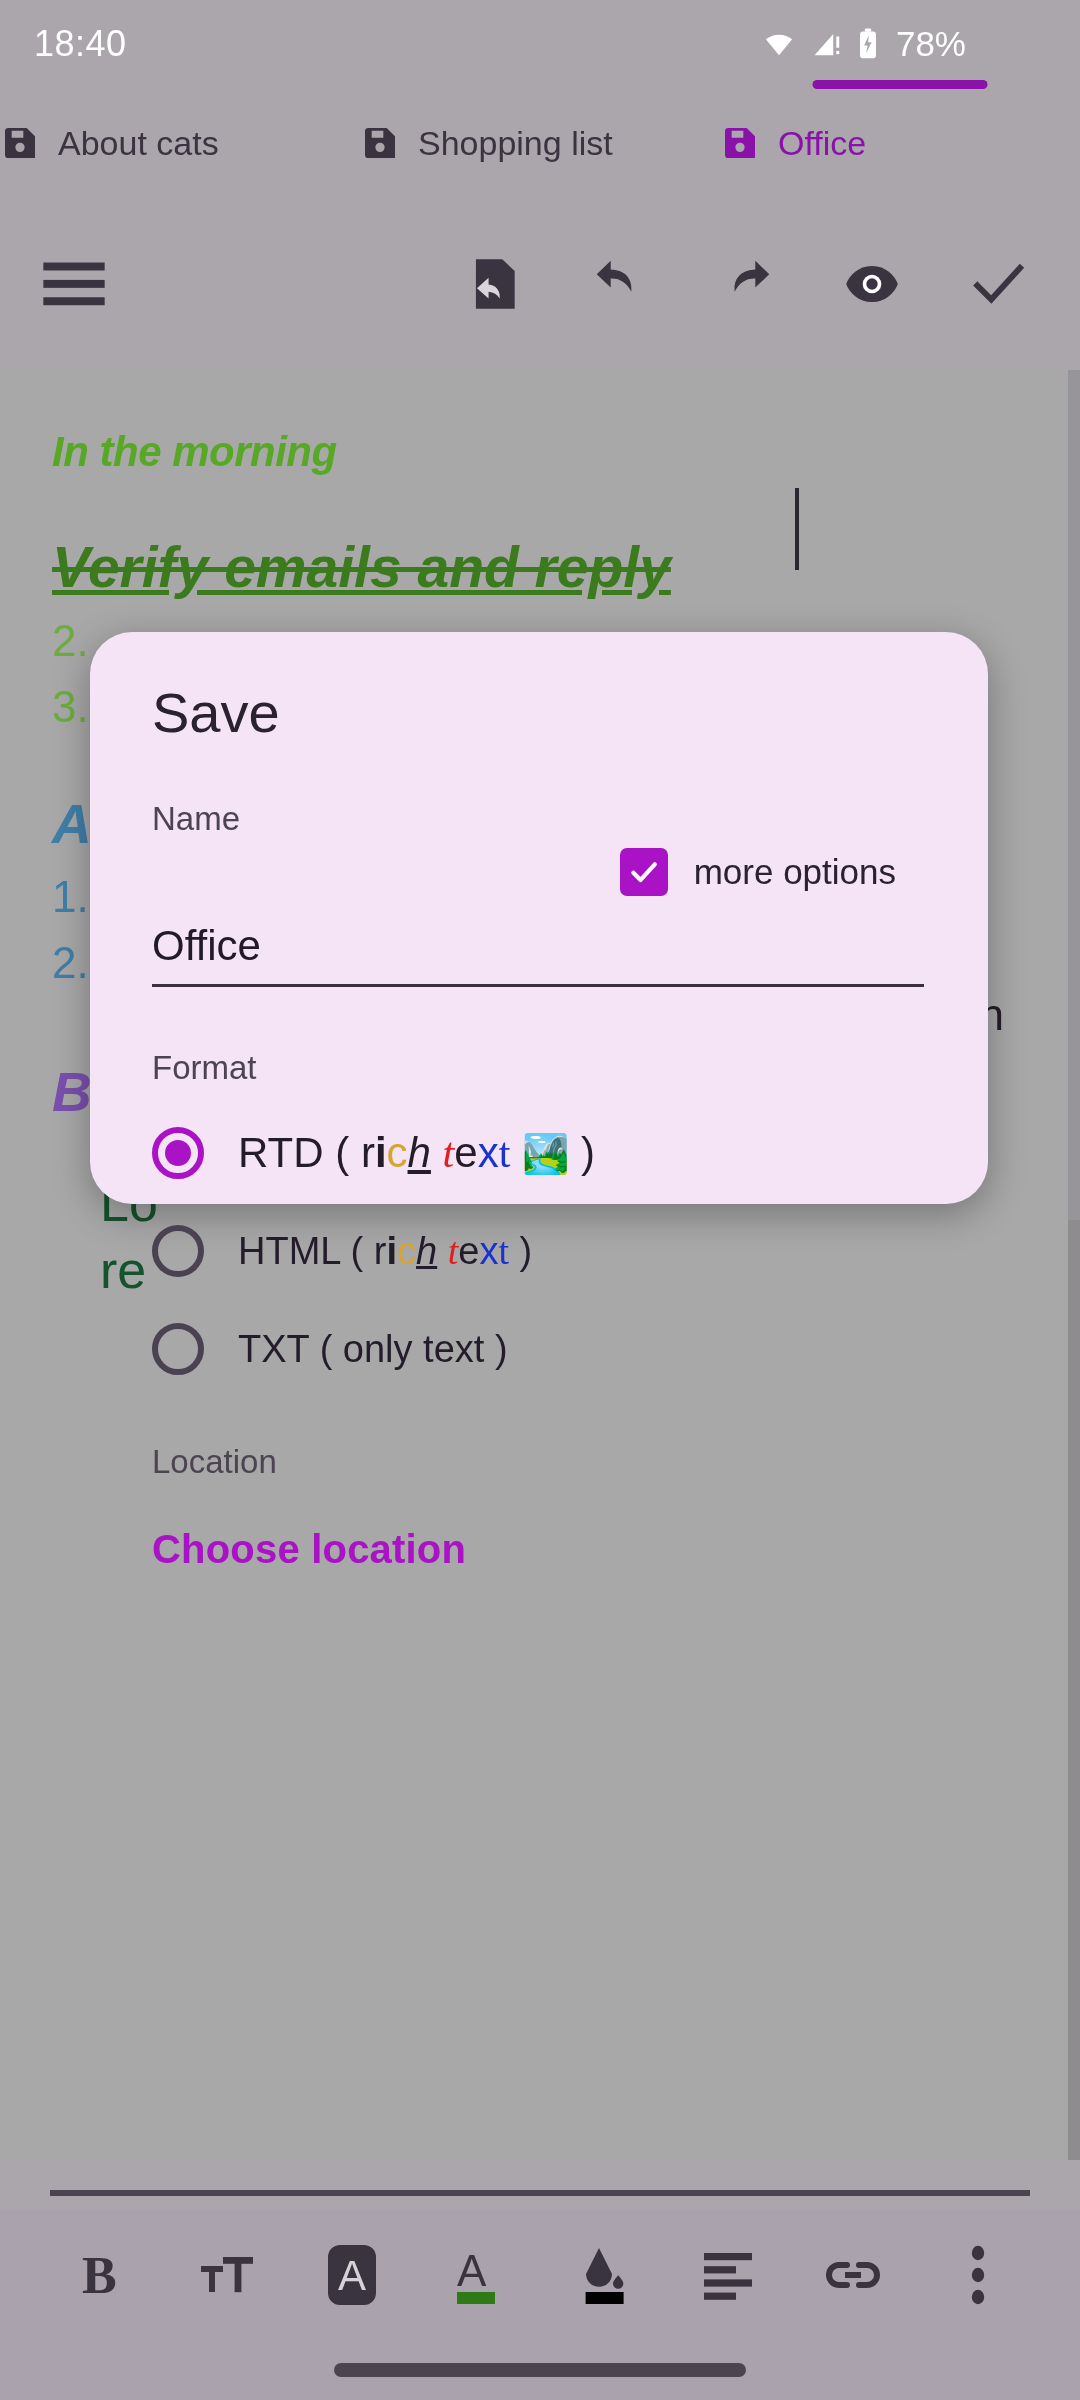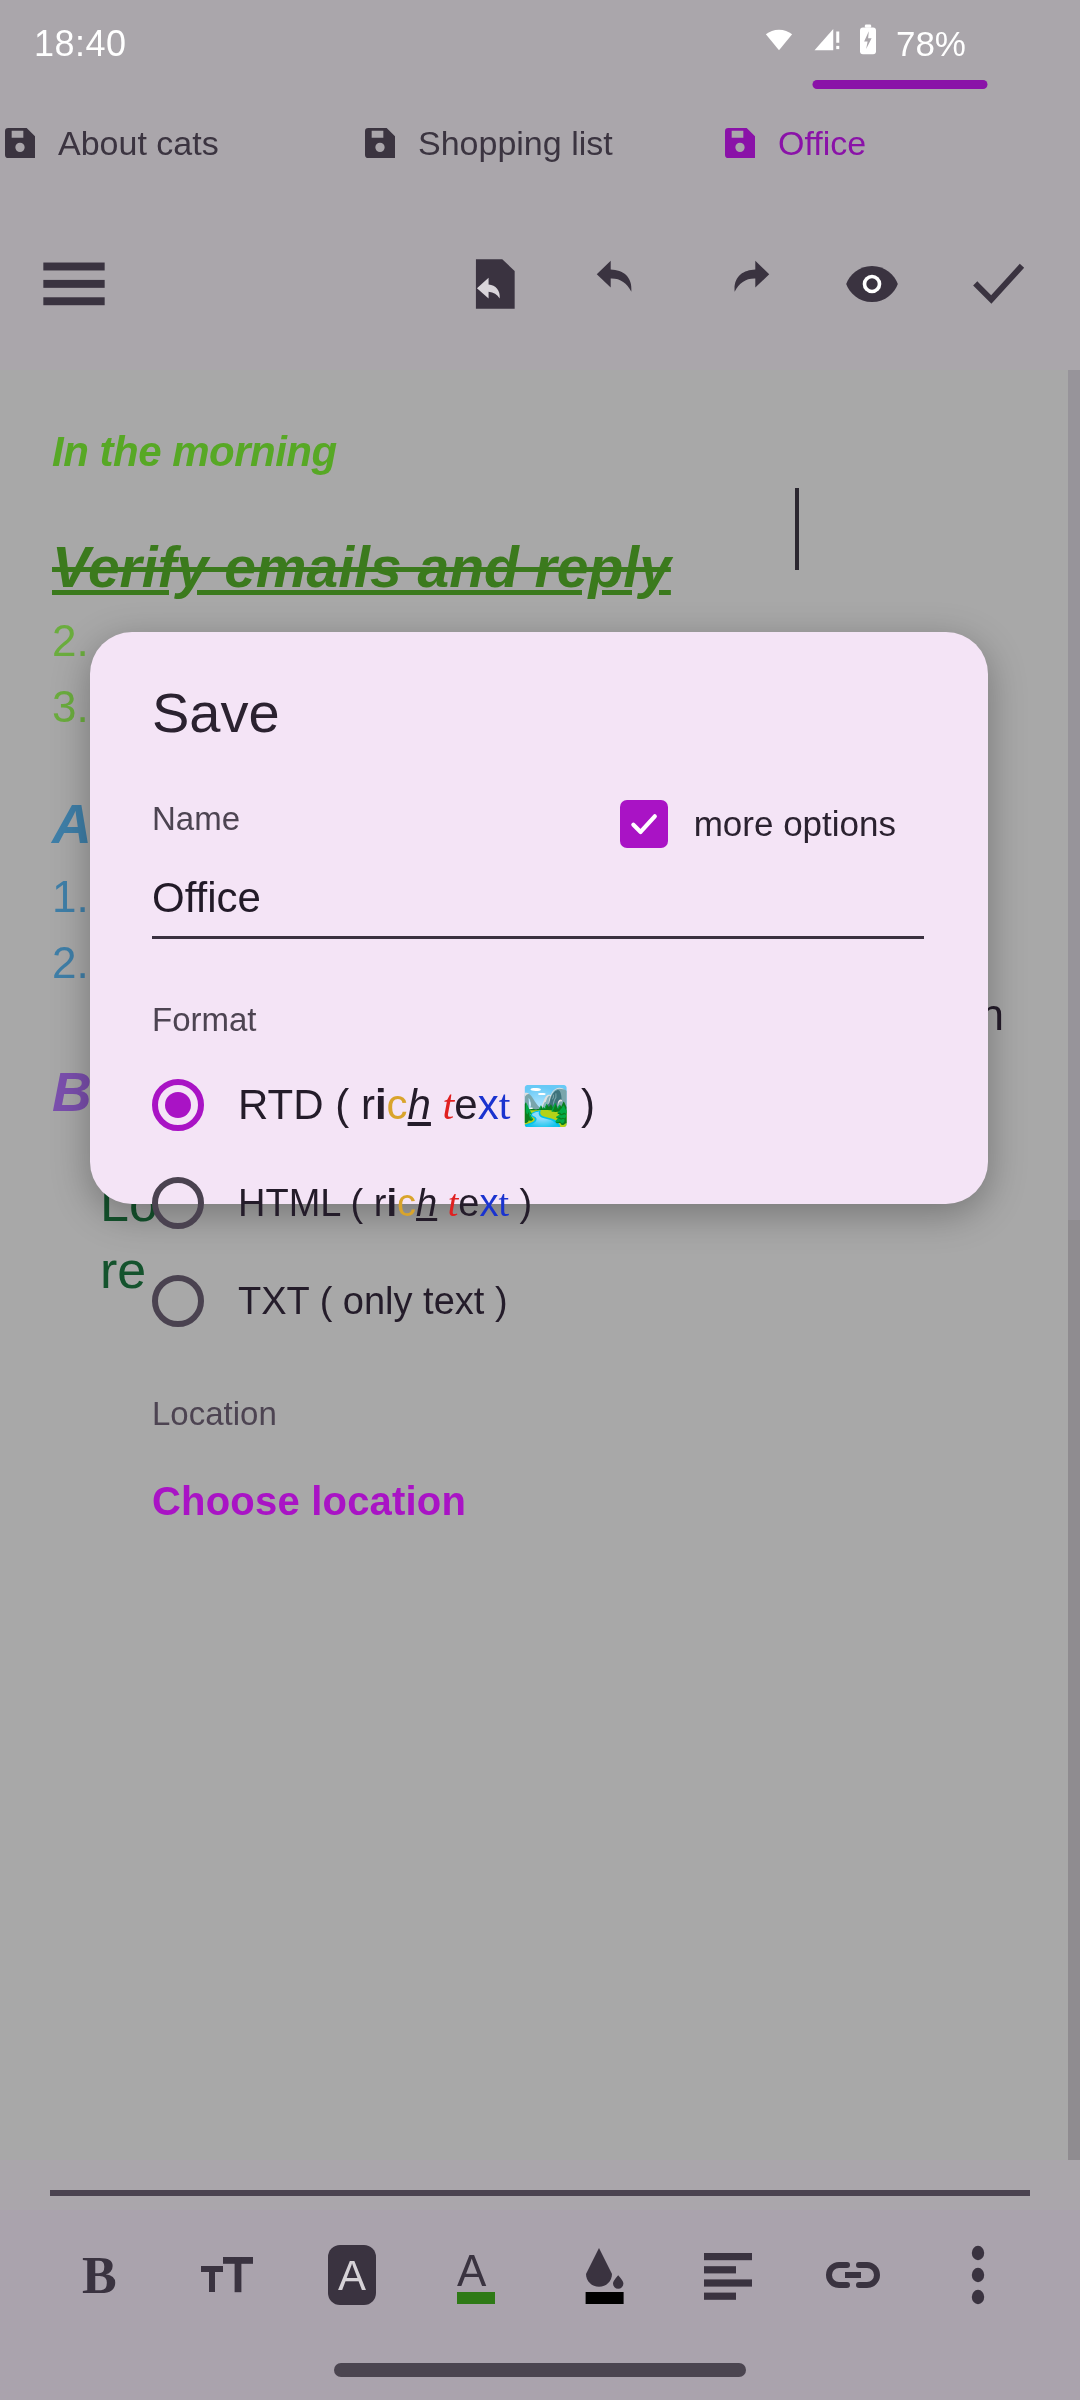--- a/index.html
+++ b/index.html
@@ -20,21 +20,21 @@
     position: absolute; left: 0; top: 0;
     width: 1000px; height: 88px;
     display: flex; align-items: center;
     padding: 0 34px;
     color: #ffffff;
   }
   .status-time {
     font-size: 36px; letter-spacing: 0.5px; font-weight: 400;
   }
   .status-right {
-    margin-left: auto; display: flex; gap: 12px;
+    margin-left: auto; display: flex; align-items: center; gap: 12px;
   }
   .status-right svg { display: block; }
   .status-batt-text { font-size: 35px; margin-left: 4px; }
 
   
   .tabbar {
     position: absolute; left: 0; top: 88px;
     width: 1080px; height: 110px;
     display: flex; align-items: center;
   }
@@ -134,20 +134,21 @@
   .dlg-title { font-size: 56px; color: #2b2230; font-weight: 400; }
 
   .row-name-head {
     display: flex; align-items: flex-start;
     margin-top: 55px;
   }
   .lbl-small { font-size: 33px; color: #4d4452; }
   .more-opt-wrap {
     margin-left: auto; display: flex; align-items: center; gap: 26px;
     padding-right: 30px;
+    margin-top: 48px;
   }
   .cbox {
     width: 48px; height: 48px; border-radius: 7px; background: #a913c5;
     display: flex; align-items: center; justify-content: center;
   }
   .cbox svg { display: block; }
   .more-opt-label { font-size: 35px; color: #2b2230; }
 
   .name-field {
     margin-top: 26px;

